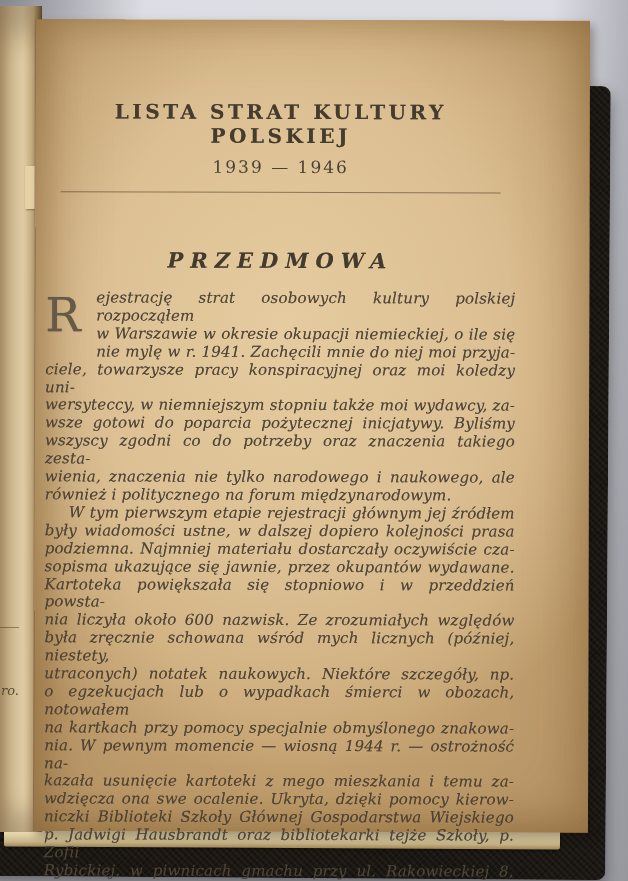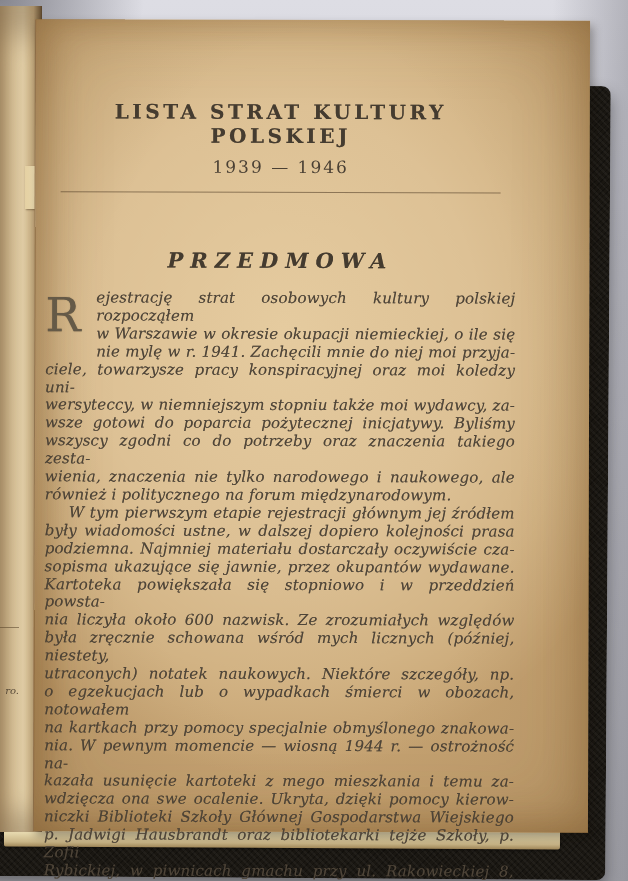--- a/index.html
+++ b/index.html
@@ -31,21 +31,21 @@
     box-shadow:0 1px 3px rgba(0,0,0,.5);
   }
   .prev-pages{
     position:absolute;left:0;top:6px;width:42px;height:826px;
     background:linear-gradient(90deg,#c7ab7e 0%,#e0c99e 30%,#ead7ae 55%,#d8bc8c 80%,#7d6442 96%,#57422a 100%);
     box-shadow:inset 0 30px 30px rgba(90,70,45,.35), inset 0 -20px 25px rgba(90,70,45,.3);
   }
   .prev-rule{position:absolute;left:0;top:621px;width:19px;height:1px;background:rgba(85,65,40,.55);}
   .edge-fragment{
     position:absolute;left:1px;top:679px;width:18px;
-    font-style:italic;font-size:10px;line-height:11px;color:#584a38;text-align:right;
+    font-style:italic;font-size:13px;line-height:11px;color:#584a38;text-align:right;
   }
   .page-tab{
     position:absolute;left:25px;top:166px;width:18px;height:43px;
     background:linear-gradient(90deg,#e4d0a2,#efdfb4 70%,#cdb384);
     border-radius:0 3px 3px 0;box-shadow:1px 1px 2px rgba(60,40,15,.45);
   }
   .page{
     position:absolute;left:34px;top:20px;width:554px;height:812px;
     transform:rotate(.15deg);
     background:radial-gradient(ellipse 70% 55% at 45% 38%,#e5cb9f 0%,#ddc195 50%,#d2b384 78%,#c5a271 100%);

